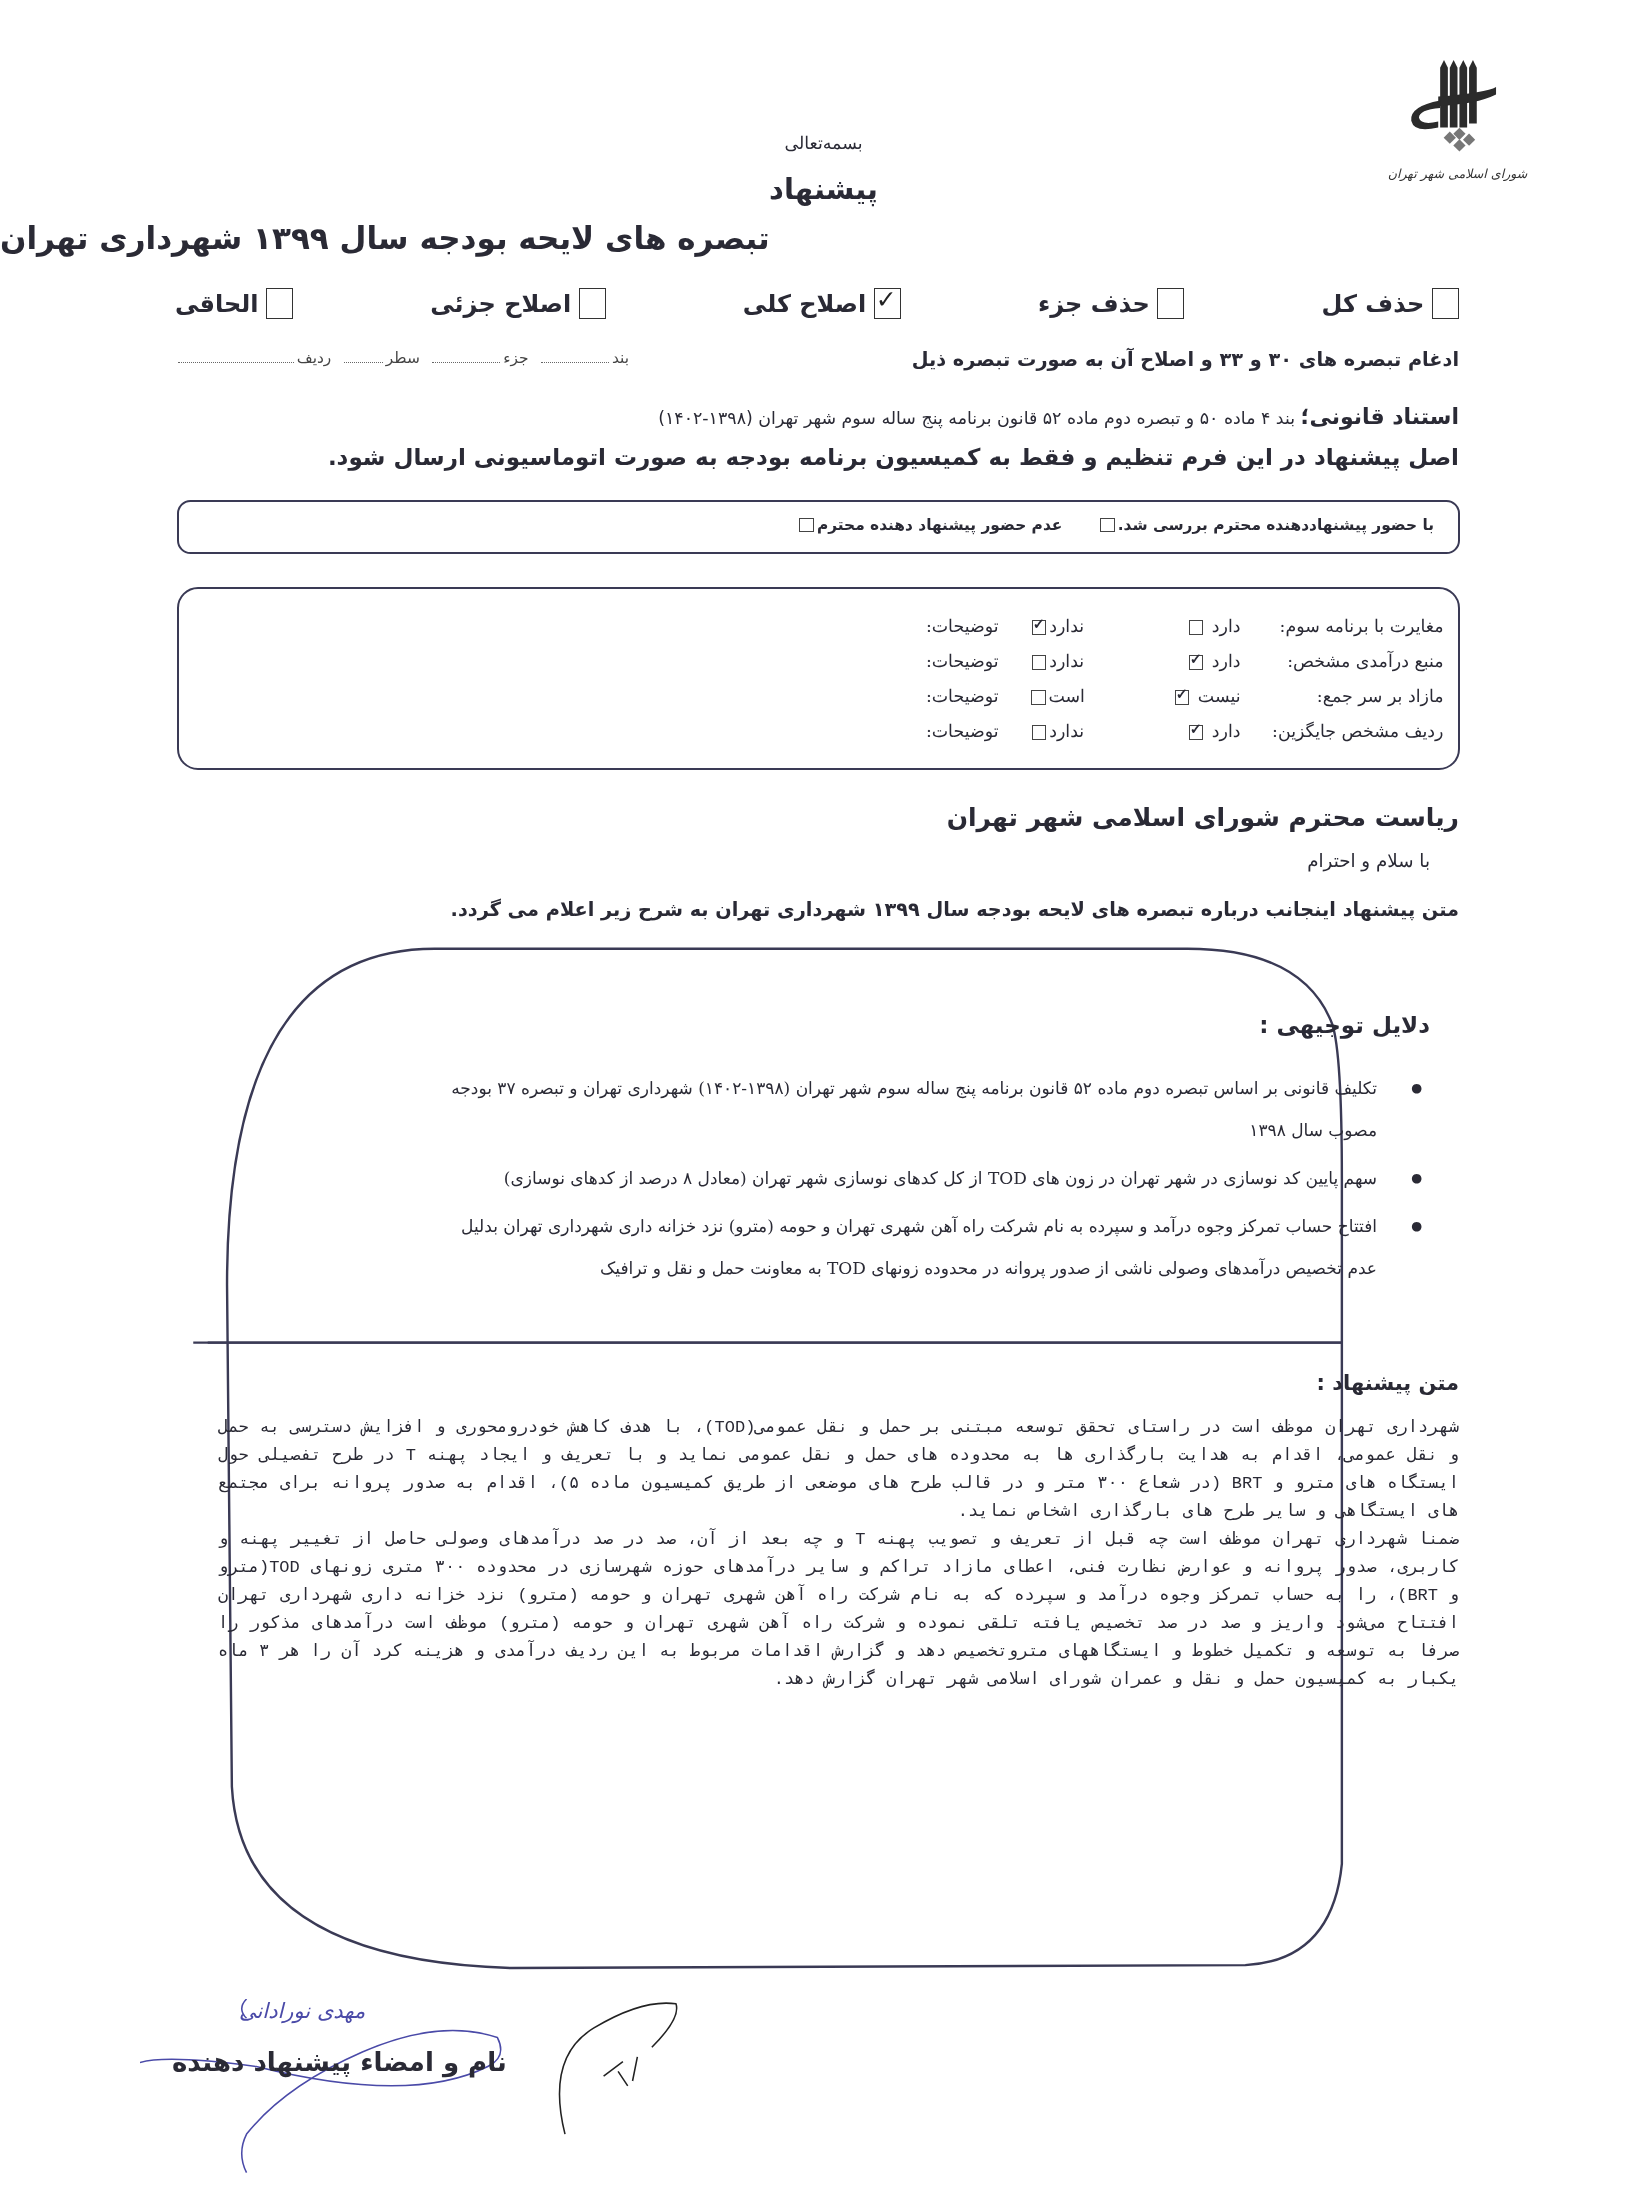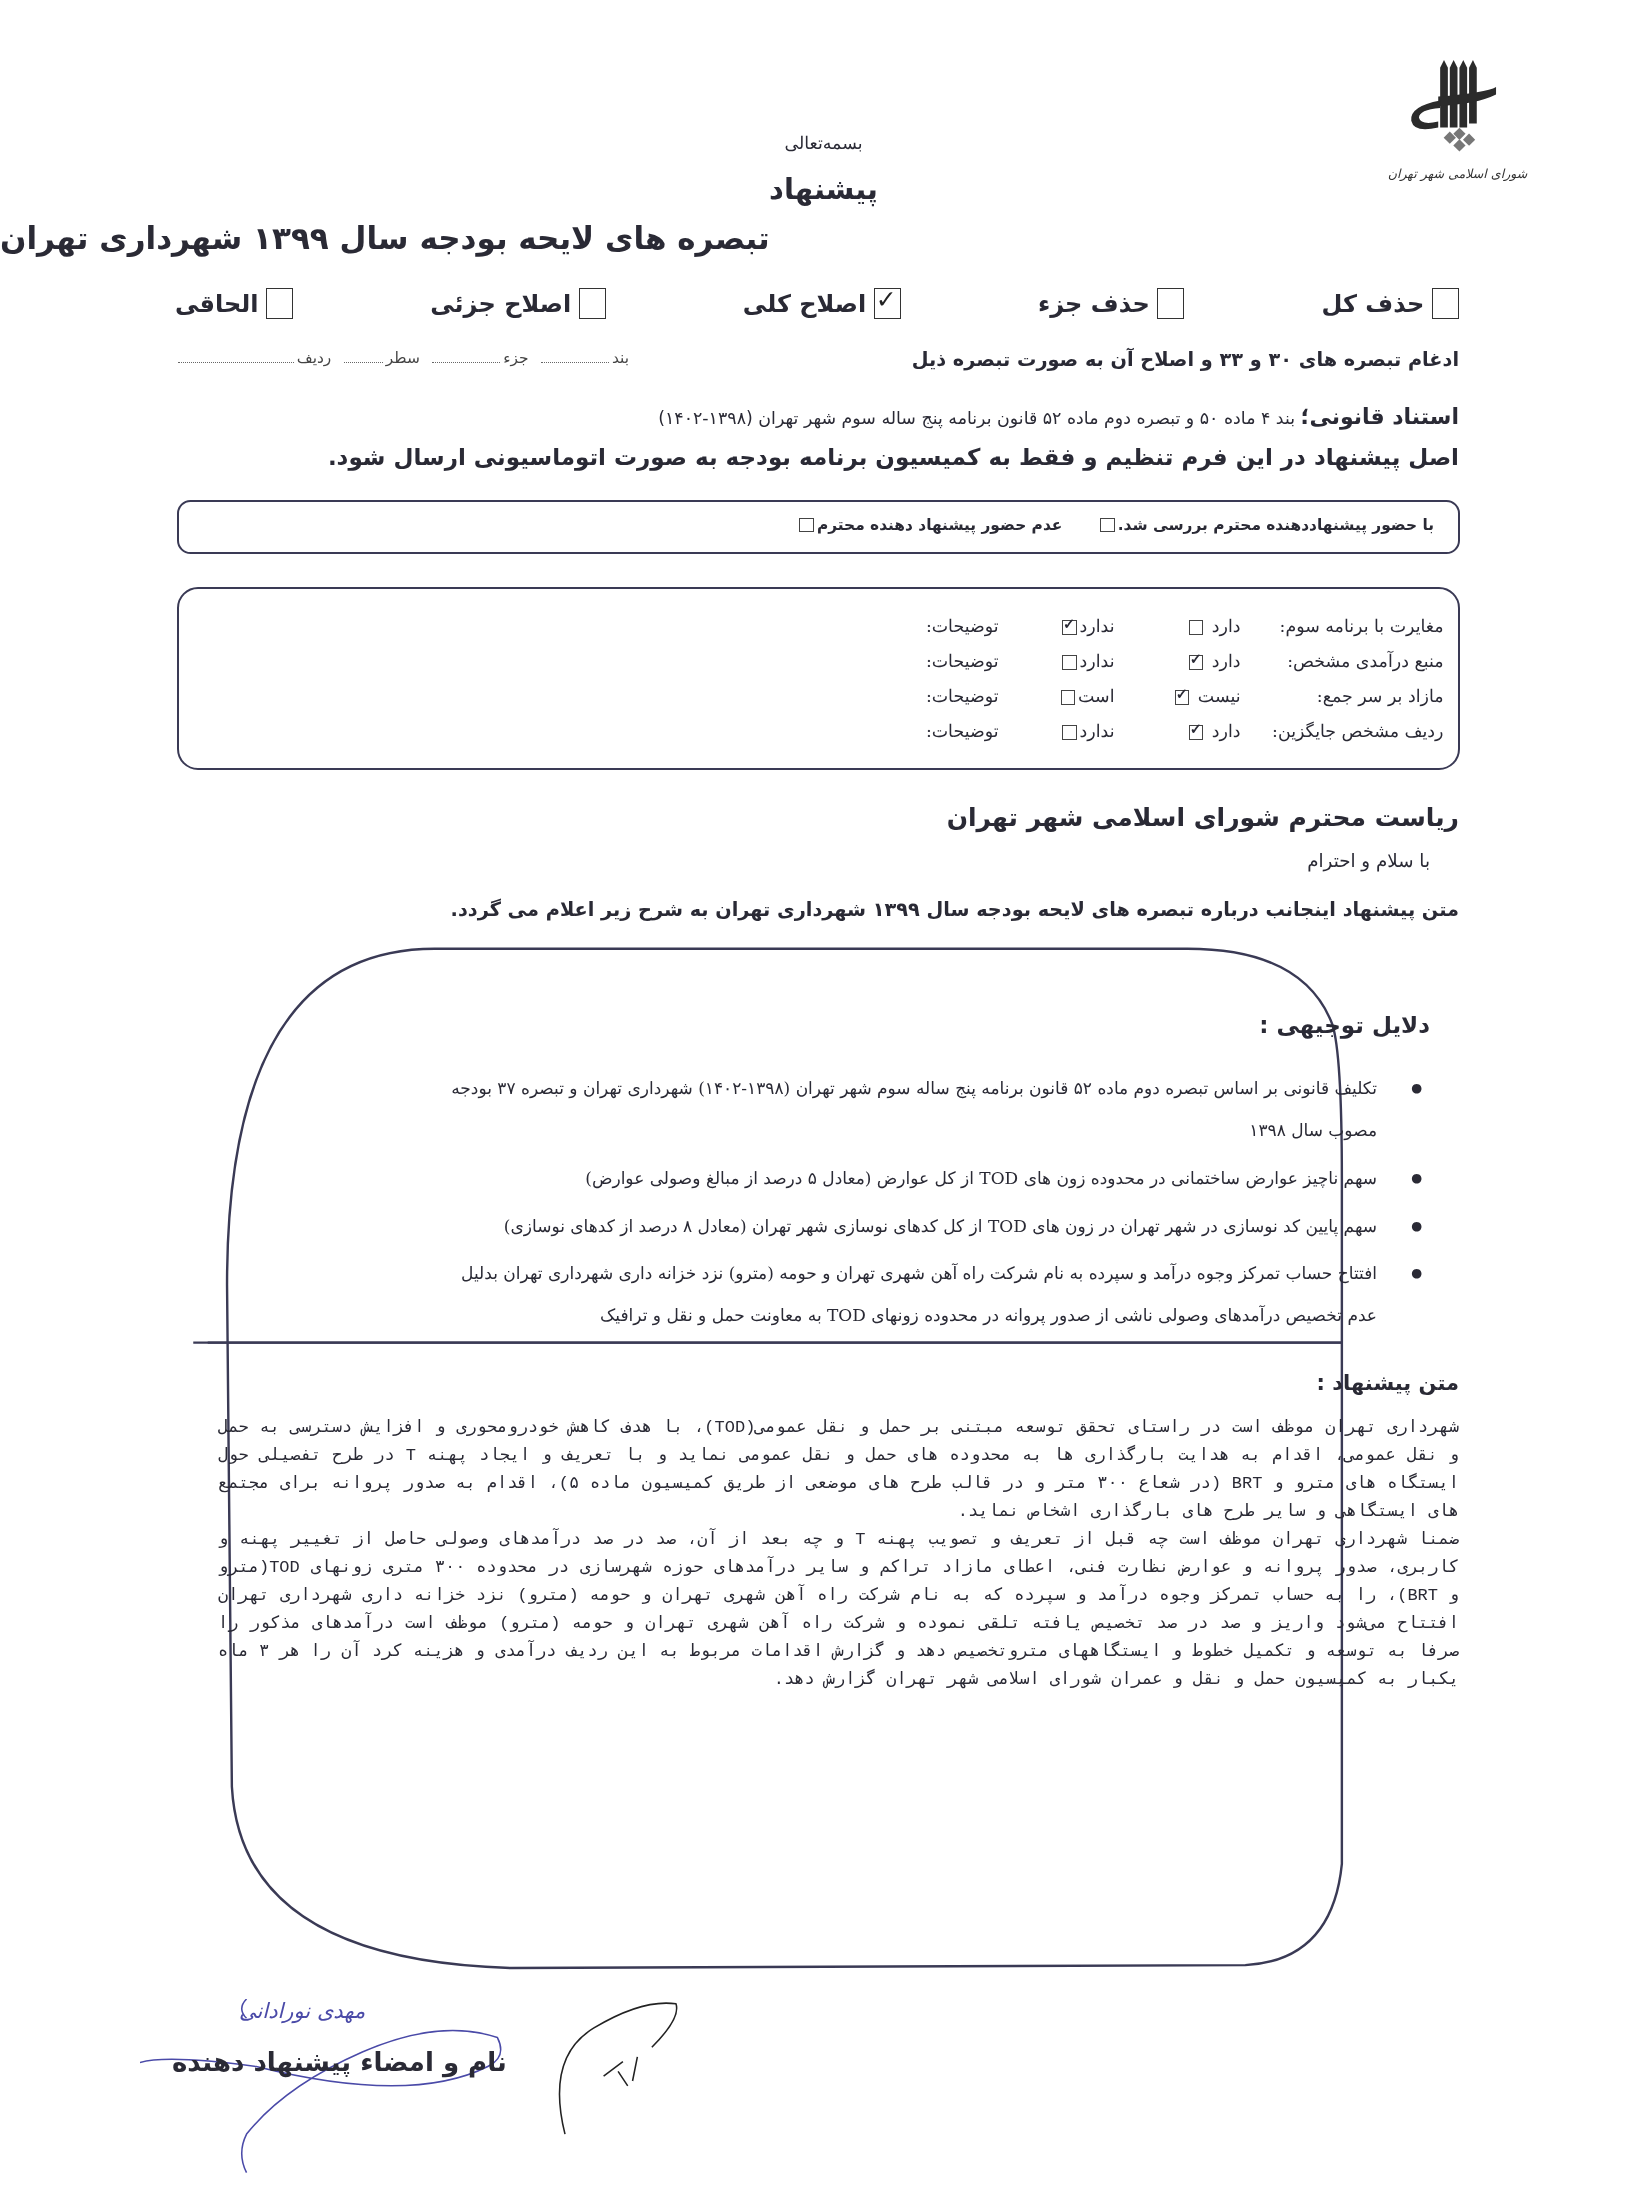--- a/index.html
+++ b/index.html
@@ -25,21 +25,21 @@
     .send { right:188px; top:444px; font-size:23px; font-weight:bold; }
     .box1 { left:177px; top:500px; width:1279px; height:50px; border:2.4px solid #3a3a55; border-radius:13.5px; }
     .box1 .inner { position:absolute; right:24px; top:13.5px; font-size:15.4px; font-weight:bold; display:flex; gap:35px; }
     .sq { display:inline-block; width:12.6px; height:12.6px; border:1.4px solid #444; vertical-align:middle; margin:0 2.9px; position:relative; }
     .sq.checked::after { content:"✓"; position:absolute; left:0; top:-5.8px; font-size:14.5px; font-weight:bold; }
     .box2 { left:177px; top:587px; width:1279px; height:179px; border:2.4px solid #3a3a55; border-radius:21px; }
     .grid { position:absolute; right:14.5px; top:19.3px; font-size:17.4px; font-family:"DejaVu Serif", serif; }
     .grow { display:flex; height:35px; align-items:center; }
     .gl { width:203px; }
     .g1 { width:126px; }
-    .g2 { width:116px; }
+    .g2 { width:116px;text-align:center; }
     .gn { width:116px; }
     .addr { right:188px; top:803px; font-size:25px; font-weight:bold; }
     .greet { right:217px; top:850px; font-size:18.3px; font-family:"DejaVu Serif", serif; }
     .intro { right:188px; top:898px; font-size:19.3px; font-weight:bold; }
     .bigbox { left:145px; top:937px; width:1332px; height:1038px; }
     .reasons-h { right:217px; top:1012px; font-size:23px; font-weight:bold; }
     .bullets { right:217px; top:1067px; width:994px; font-size:17px; font-family:"DejaVu Serif", serif; line-height:42px; list-style:none; margin:0; padding:0; }
     .bullets li { position:relative; padding-right:53px; margin-bottom:5.8px; }
     .bullets li::before { content:"●"; position:absolute; right:7.7px; top:0; font-size:12.6px; }
     .prop-h { right:188px; top:1371px; font-size:21px; font-weight:bold; }
@@ -159,21 +159,20 @@
 <div class="abs intro">متن پیشنهاد اینجانب درباره تبصره های لایحه بودجه سال ۱۳۹۹ شهرداری تهران به شرح زیر اعلام می گردد.</div>
 
 <svg class="abs bigbox" viewBox="0 0 1380 1075">
   <path d="M300 12 L1080 12 Q1200 12 1230 90 Q1240 120 1240 250 L1240 420 L50 420 M50 420 L1240 420 M1240 420 L1240 960 Q1230 1060 1140 1065 L380 1068 Q100 1060 90 880 L85 360 Q85 12 300 12" fill="none" stroke="#3a3a55" stroke-width="2.5"></path>
   <line x1="65" y1="420" x2="1240" y2="420" stroke="#3a3a55" stroke-width="2.5"></line>
 </svg>
 
 <div class="abs reasons-h">دلایل توجیهی :</div>
 <ul class="abs bullets">
   <li>تکلیف قانونی بر اساس تبصره دوم ماده ۵۲ قانون برنامه پنج ساله سوم شهر تهران (۱۳۹۸-۱۴۰۲) شهرداری تهران و تبصره ۳۷ بودجه مصوب سال ۱۳۹۸</li>
-  <li>سهم ناچیز عوارض ساختمانی در محدوده زون های TOD از کل عوارض (معادل ۵ درصد از مبالغ وصولی عوارض)</li>
   <li>سهم پایین کد نوسازی در شهر تهران در زون های TOD از کل کدهای نوسازی شهر تهران (معادل ۸ درصد از کدهای نوسازی)</li>
   <li>افتتاح حساب تمرکز وجوه درآمد و سپرده به نام شرکت راه آهن شهری تهران و حومه (مترو) نزد خزانه داری شهرداری تهران بدلیل عدم تخصیص درآمدهای وصولی ناشی از صدور پروانه در محدوده زونهای TOD به معاونت حمل و نقل و ترافیک</li>
 </ul>
 
 <div class="abs prop-h">متن پیشنهاد :</div>
 <div class="abs prop">
   <p>شهرداری تهران موظف است در راستای تحقق توسعه مبتنی بر حمل و نقل عمومی(TOD)، با هدف کاهش خودرومحوری و افزایش دسترسی به حمل و نقل عمومی، اقدام به هدایت بارگذاری ها به محدوده های حمل و نقل عمومی نماید و با تعریف و ایجاد پهنه T در طرح تفصیلی حول ایستگاه های مترو و BRT (در شعاع ۳۰۰ متر و در قالب طرح های موضعی از طریق کمیسیون ماده ۵)، اقدام به صدور پروانه برای مجتمع های ایستگاهی و سایر طرح های بارگذاری اشخاص نماید.</p>
   <p>ضمنا شهرداری تهران موظف است چه قبل از تعریف و تصویب پهنه T و چه بعد از آن، صد در صد درآمدهای وصولی حاصل از تغییر پهنه و کاربری، صدور پروانه و عوارض نظارت فنی، اعطای مازاد تراکم و سایر درآمدهای حوزه شهرسازی در محدوده ۳۰۰ متری زونهای TOD(مترو و BRT)، را به حساب تمرکز وجوه درآمد و سپرده که به نام شرکت راه آهن شهری تهران و حومه (مترو) نزد خزانه داری شهرداری تهران افتتاح می‌شود واریز و صد در صد تخصیص یافته تلقی نموده و شرکت راه آهن شهری تهران و حومه (مترو) موظف است درآمدهای مذکور را صرفا به توسعه و تکمیل خطوط و ایستگاههای متروتخصیص دهد و گزارش اقدامات مربوط به این ردیف درآمدی و هزینه کرد آن را هر ۳ ماه یکبار به کمیسیون حمل و نقل و عمران شورای اسلامی شهر تهران گزارش دهد.</p>
 </div>
 

